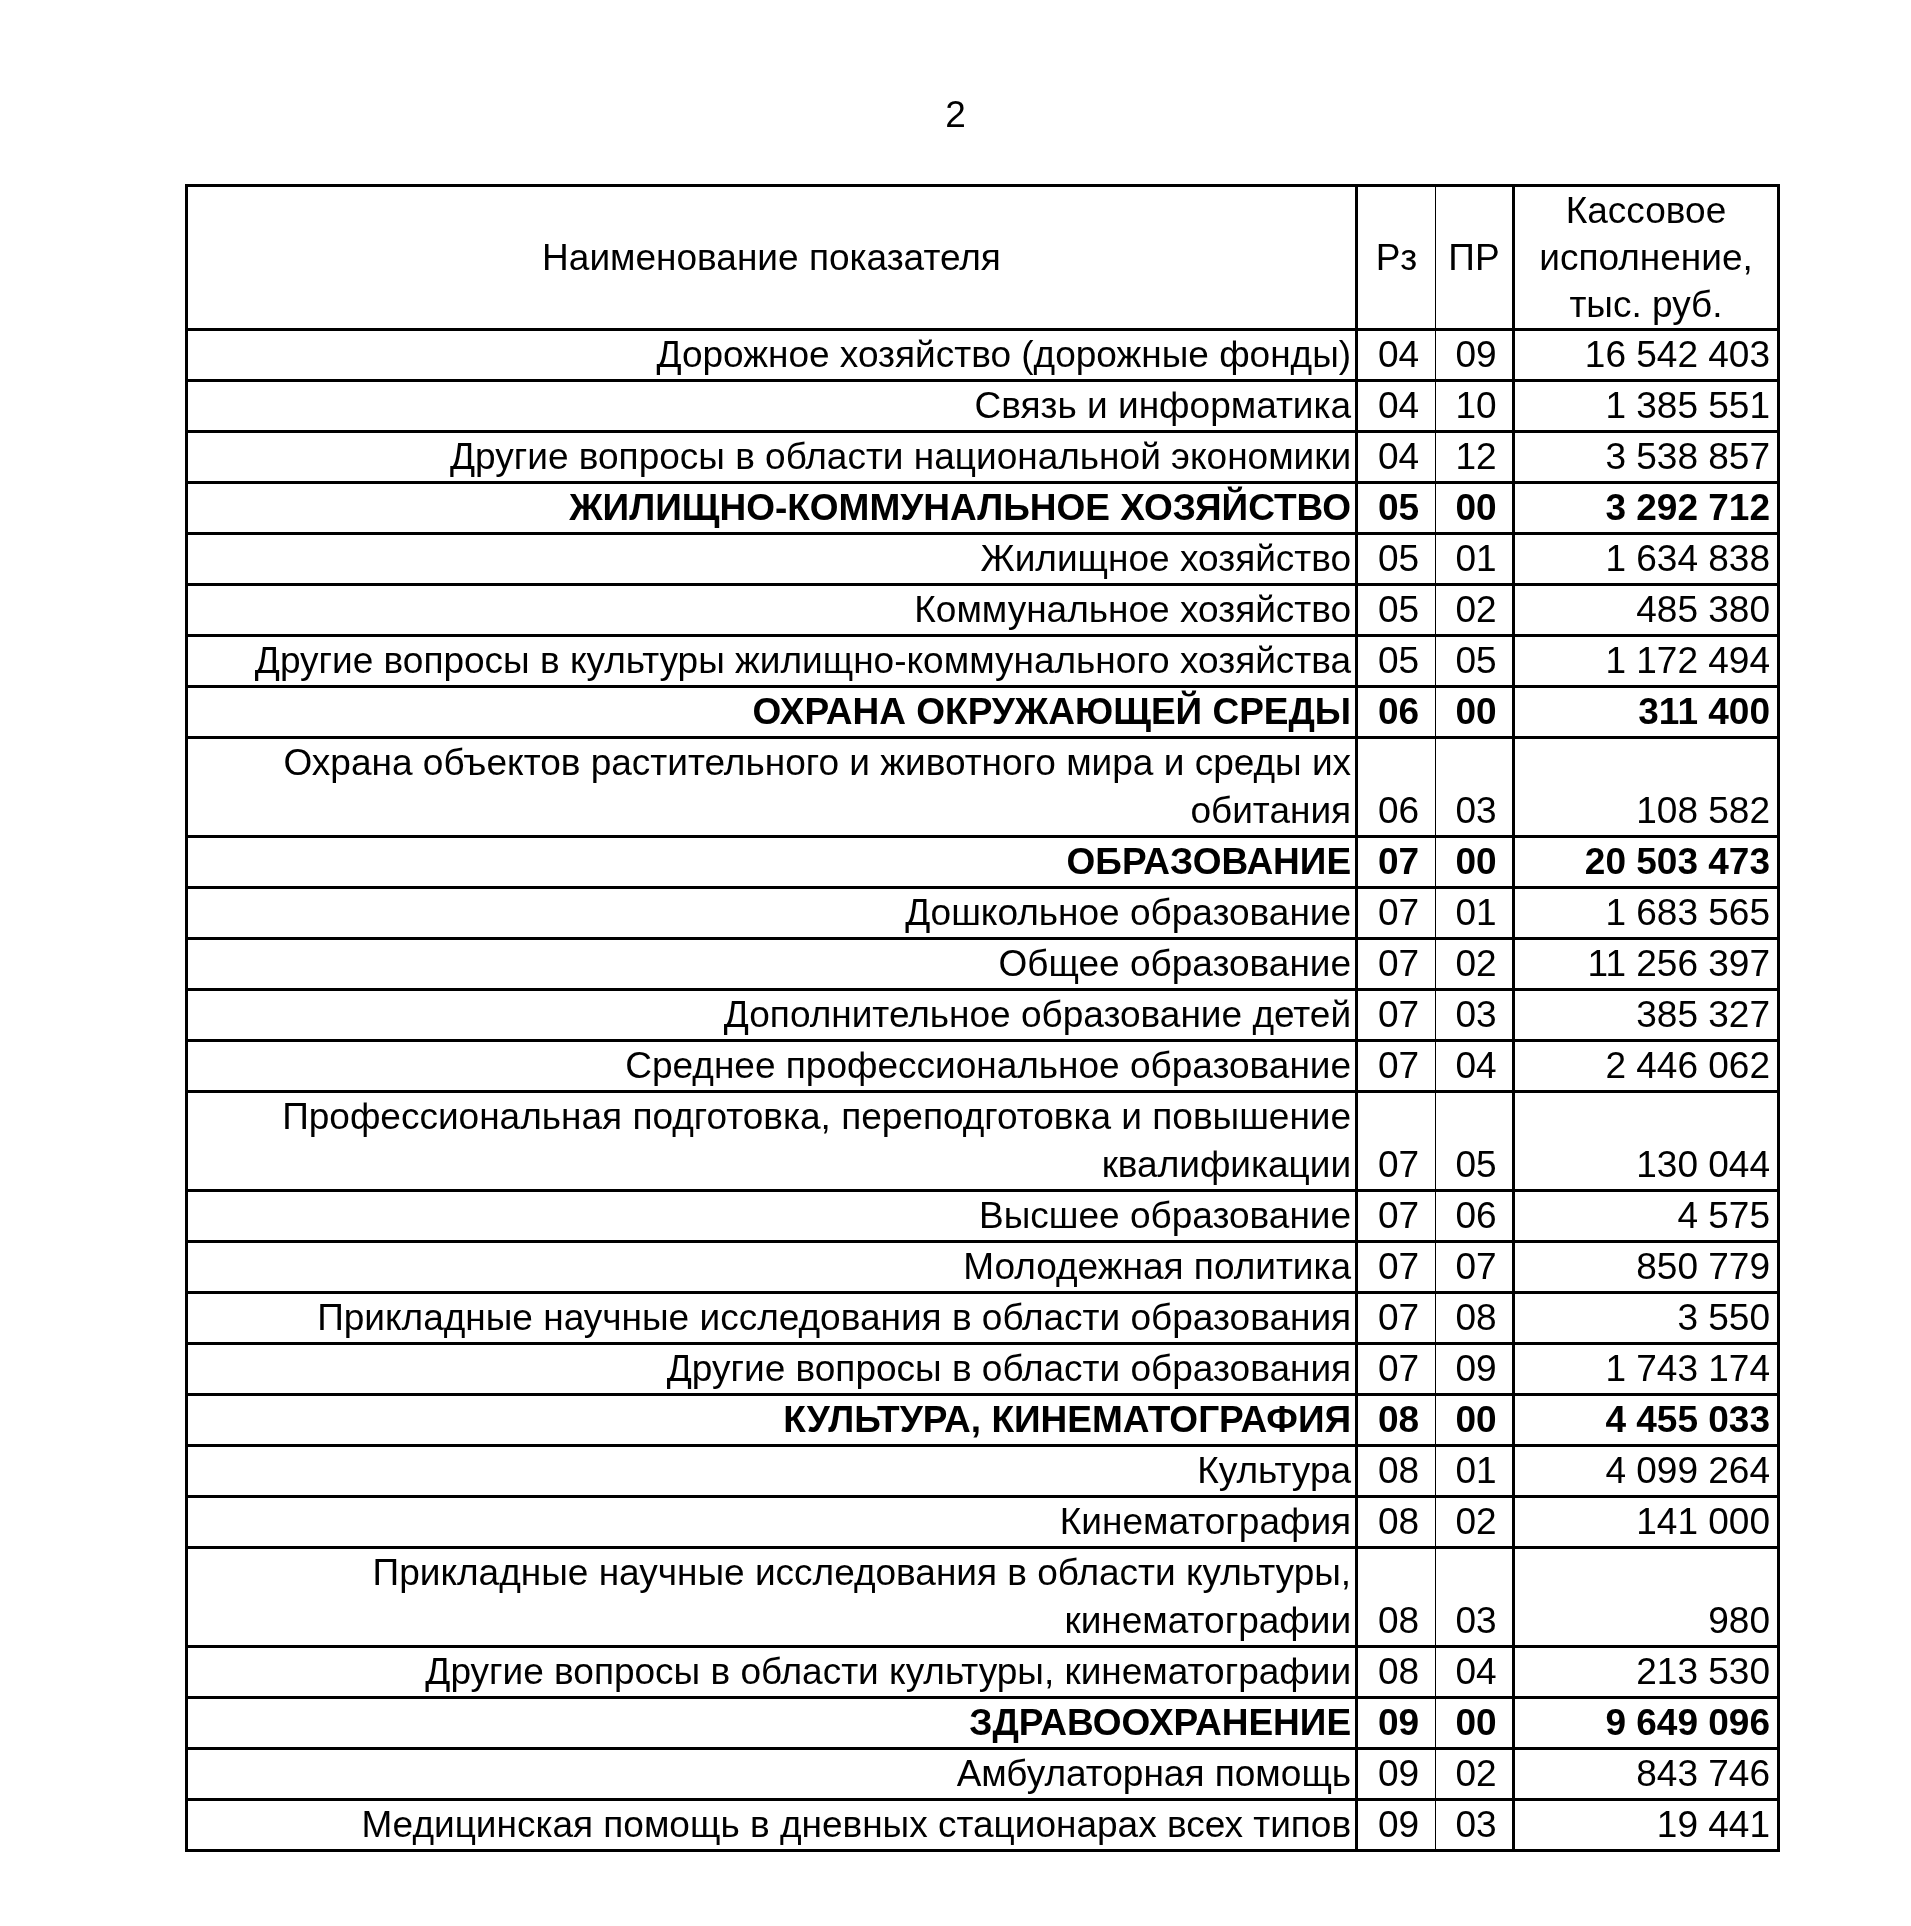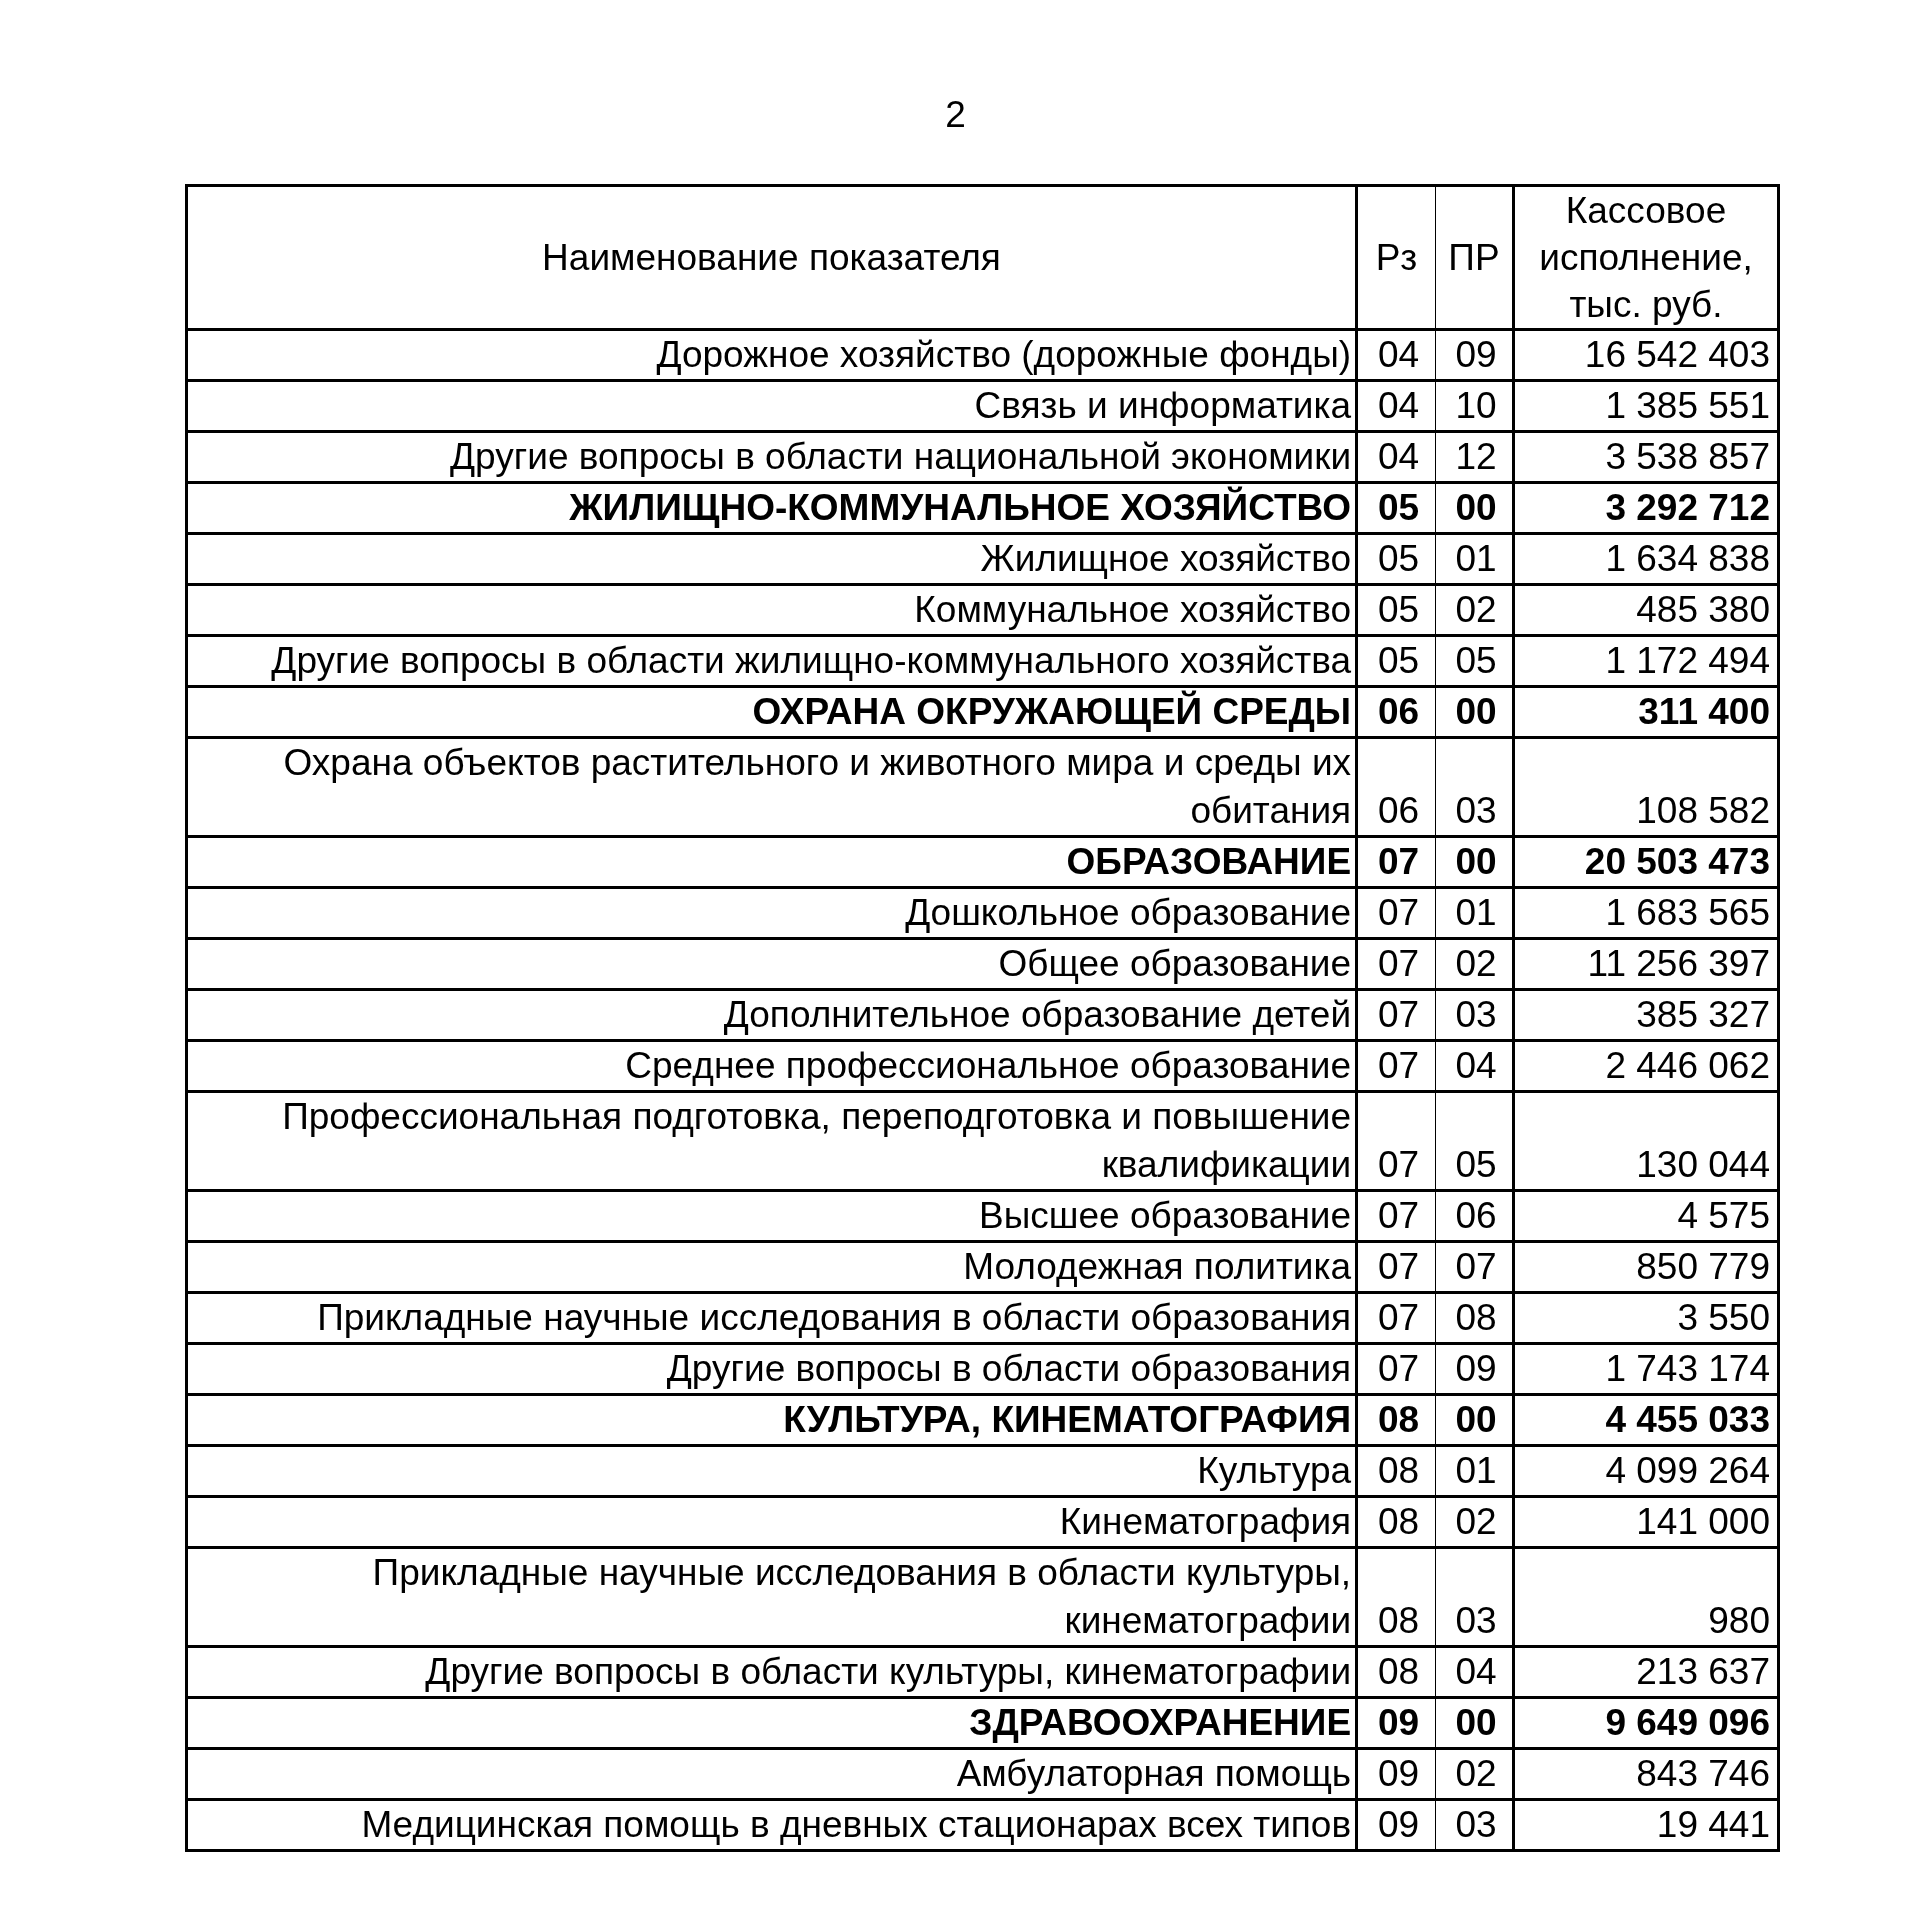--- a/index.html
+++ b/index.html
@@ -76,21 +76,21 @@
         <td class="pr">01</td>
         <td class="val">1 634 838</td>
       </tr>
       <tr>
         <td class="name">Коммунальное хозяйство</td>
         <td class="rz">05</td>
         <td class="pr">02</td>
         <td class="val">485 380</td>
       </tr>
       <tr>
-        <td class="name">Другие вопросы в области жилищно-коммунального хозяйства</td>
+        <td class="name">Другие вопросы в культуры жилищно-коммунального хозяйства</td>
         <td class="rz">05</td>
         <td class="pr">05</td>
         <td class="val">1 172 494</td>
       </tr>
       <tr class="section">
         <td class="name">ОХРАНА ОКРУЖАЮЩЕЙ СРЕДЫ</td>
         <td class="rz">06</td>
         <td class="pr">00</td>
         <td class="val">311 400</td>
       </tr>
@@ -181,21 +181,21 @@
       <tr class="two-line">
         <td class="name">Прикладные научные исследования в области культуры, кинематографии</td>
         <td class="rz">08</td>
         <td class="pr">03</td>
         <td class="val">980</td>
       </tr>
       <tr>
         <td class="name">Другие вопросы в области культуры, кинематографии</td>
         <td class="rz">08</td>
         <td class="pr">04</td>
-        <td class="val">213 637</td>
+        <td class="val">213 530</td>
       </tr>
       <tr class="section">
         <td class="name">ЗДРАВООХРАНЕНИЕ</td>
         <td class="rz">09</td>
         <td class="pr">00</td>
         <td class="val">9 649 096</td>
       </tr>
       <tr>
         <td class="name">Амбулаторная помощь</td>
         <td class="rz">09</td>

